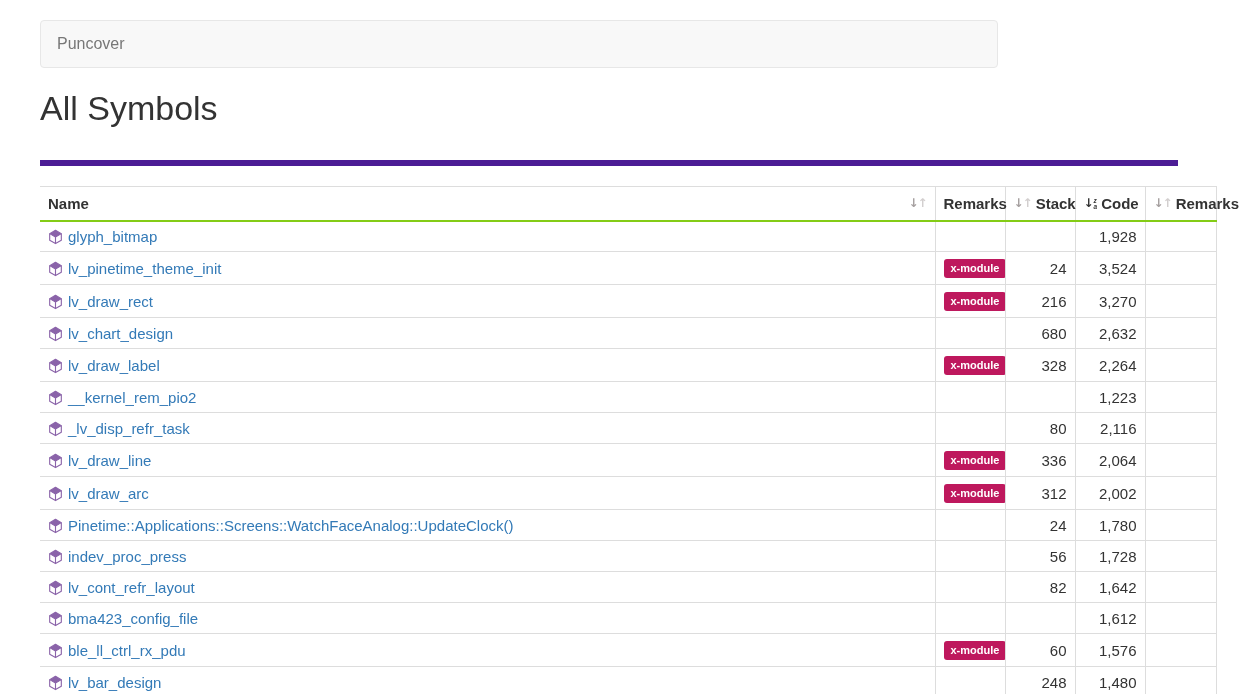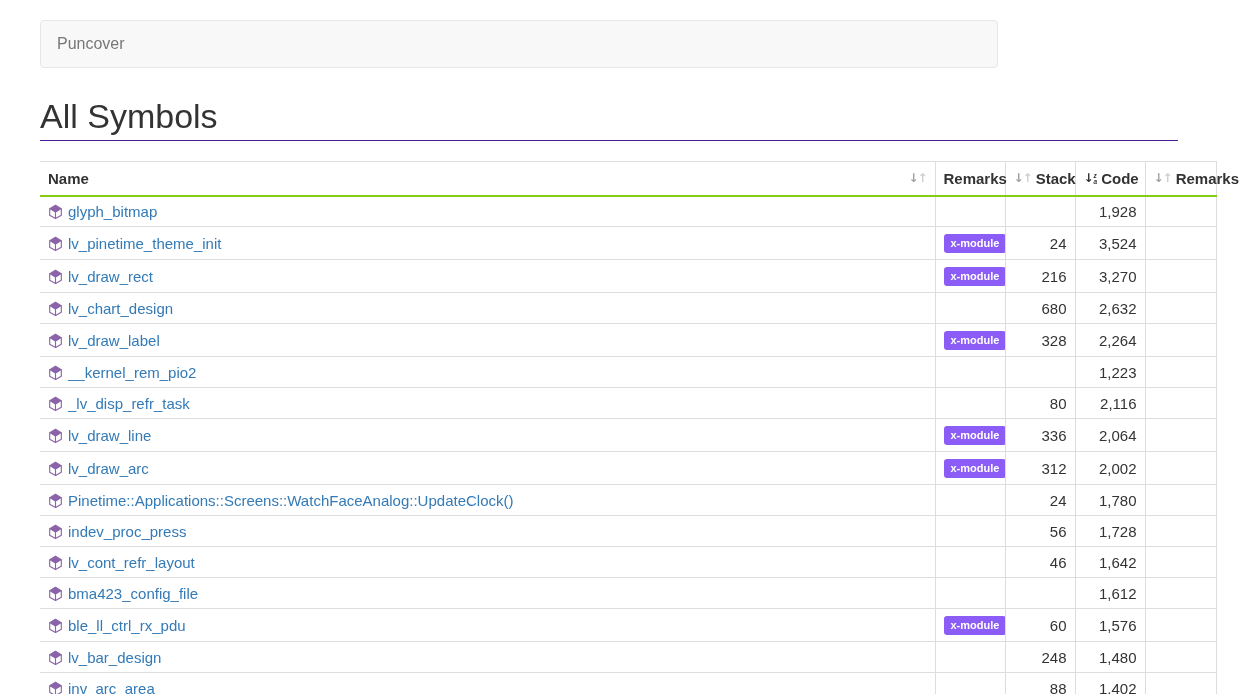--- a/index.html
+++ b/index.html
@@ -17,21 +17,21 @@
     width:958px; height:48px;
     background:#f8f8f8; border:1px solid #e7e7e7; border-radius:4px;
     display:flex; align-items:center;
   }
   .brand {
     color:#777; font-size:16px; text-decoration:none; padding:0 16px;
     cursor:pointer;
   }
 
   
-  .page-header { width:1138px; margin:28px 0 20px; padding-bottom:4px; border-bottom:1px solid #4c1d95; }
+  .page-header { width:1138px; margin:20px 0 20px; padding-bottom:32px; border-bottom:6px solid #4c1d95; }
   .page-title { margin:0; font-size:34px; font-weight:500; color:#333; line-height:40px; }
 
   
   table.symbols { width:1176px; border-collapse:collapse; table-layout:fixed; font-size:15px; }
   col.w-name   { width:895px; }
   col.w-sm     { width:70px; }
   col.w-last   { width:71px; }
 
   thead th {
     border-top:1px solid #ddd; border-bottom:2px solid #84cc16; border-right:1px solid #ddd;
@@ -56,21 +56,21 @@
   .sort-desc { display:inline-flex; align-items:flex-start; color:#333; }
   .sort-desc .arrow { font-family:"DejaVu Sans",sans-serif; font-size:12px; font-weight:bold; line-height:12px; }
   .sort-desc .za { display:inline-flex; flex-direction:column; font-size:6.5px; line-height:5.5px; font-weight:bold; font-style:normal; margin-top:1px; }
 
   
   .cube { vertical-align:-3px; margin-right:5px; }
   .sym-link { color:#337ab7; text-decoration:none; cursor:pointer; }
 
   
   .badge-xmod {
-    display:inline-block; background:#8b5cf6; color:#fff;
+    display:inline-block; background:#be185d; color:#fff;
     font-size:11px; font-weight:bold; line-height:11px;
     padding:4px 7px; border-radius:3px;
   }
 </style>
 </head>
 <body>
 
 <div class="app">
 
   <nav class="navbar">
@@ -248,21 +248,21 @@
           <td class="c-num">1,728</td>
           <td class="c-num"></td>
         </tr>
         <tr>
           <td class="c-name"><svg class="cube" width="15" height="16" viewBox="0 0 16 17">
               <path d="M8 1.4 L14.2 4.9 L8 8.4 L1.8 4.9 Z" fill="#8a63a9"></path>
               <path d="M8 1.4 L14.2 4.9 L14.2 12 L8 15.5 L1.8 12 L1.8 4.9 Z" fill="none" stroke="#8a63a9" stroke-width="1.2" stroke-linejoin="round"></path>
               <path d="M8 8.4 L8 15.5 M8 8.4 L14.2 4.9 M8 8.4 L1.8 4.9" fill="none" stroke="#8a63a9" stroke-width="1.2"></path>
             </svg><a class="sym-link">lv_cont_refr_layout</a></td>
           <td class="c-remarks"></td>
-          <td class="c-num">46</td>
+          <td class="c-num">82</td>
           <td class="c-num">1,642</td>
           <td class="c-num"></td>
         </tr>
         <tr>
           <td class="c-name"><svg class="cube" width="15" height="16" viewBox="0 0 16 17">
               <path d="M8 1.4 L14.2 4.9 L8 8.4 L1.8 4.9 Z" fill="#8a63a9"></path>
               <path d="M8 1.4 L14.2 4.9 L14.2 12 L8 15.5 L1.8 12 L1.8 4.9 Z" fill="none" stroke="#8a63a9" stroke-width="1.2" stroke-linejoin="round"></path>
               <path d="M8 8.4 L8 15.5 M8 8.4 L14.2 4.9 M8 8.4 L1.8 4.9" fill="none" stroke="#8a63a9" stroke-width="1.2"></path>
             </svg><a class="sym-link">bma423_config_file</a></td>
           <td class="c-remarks"></td>

